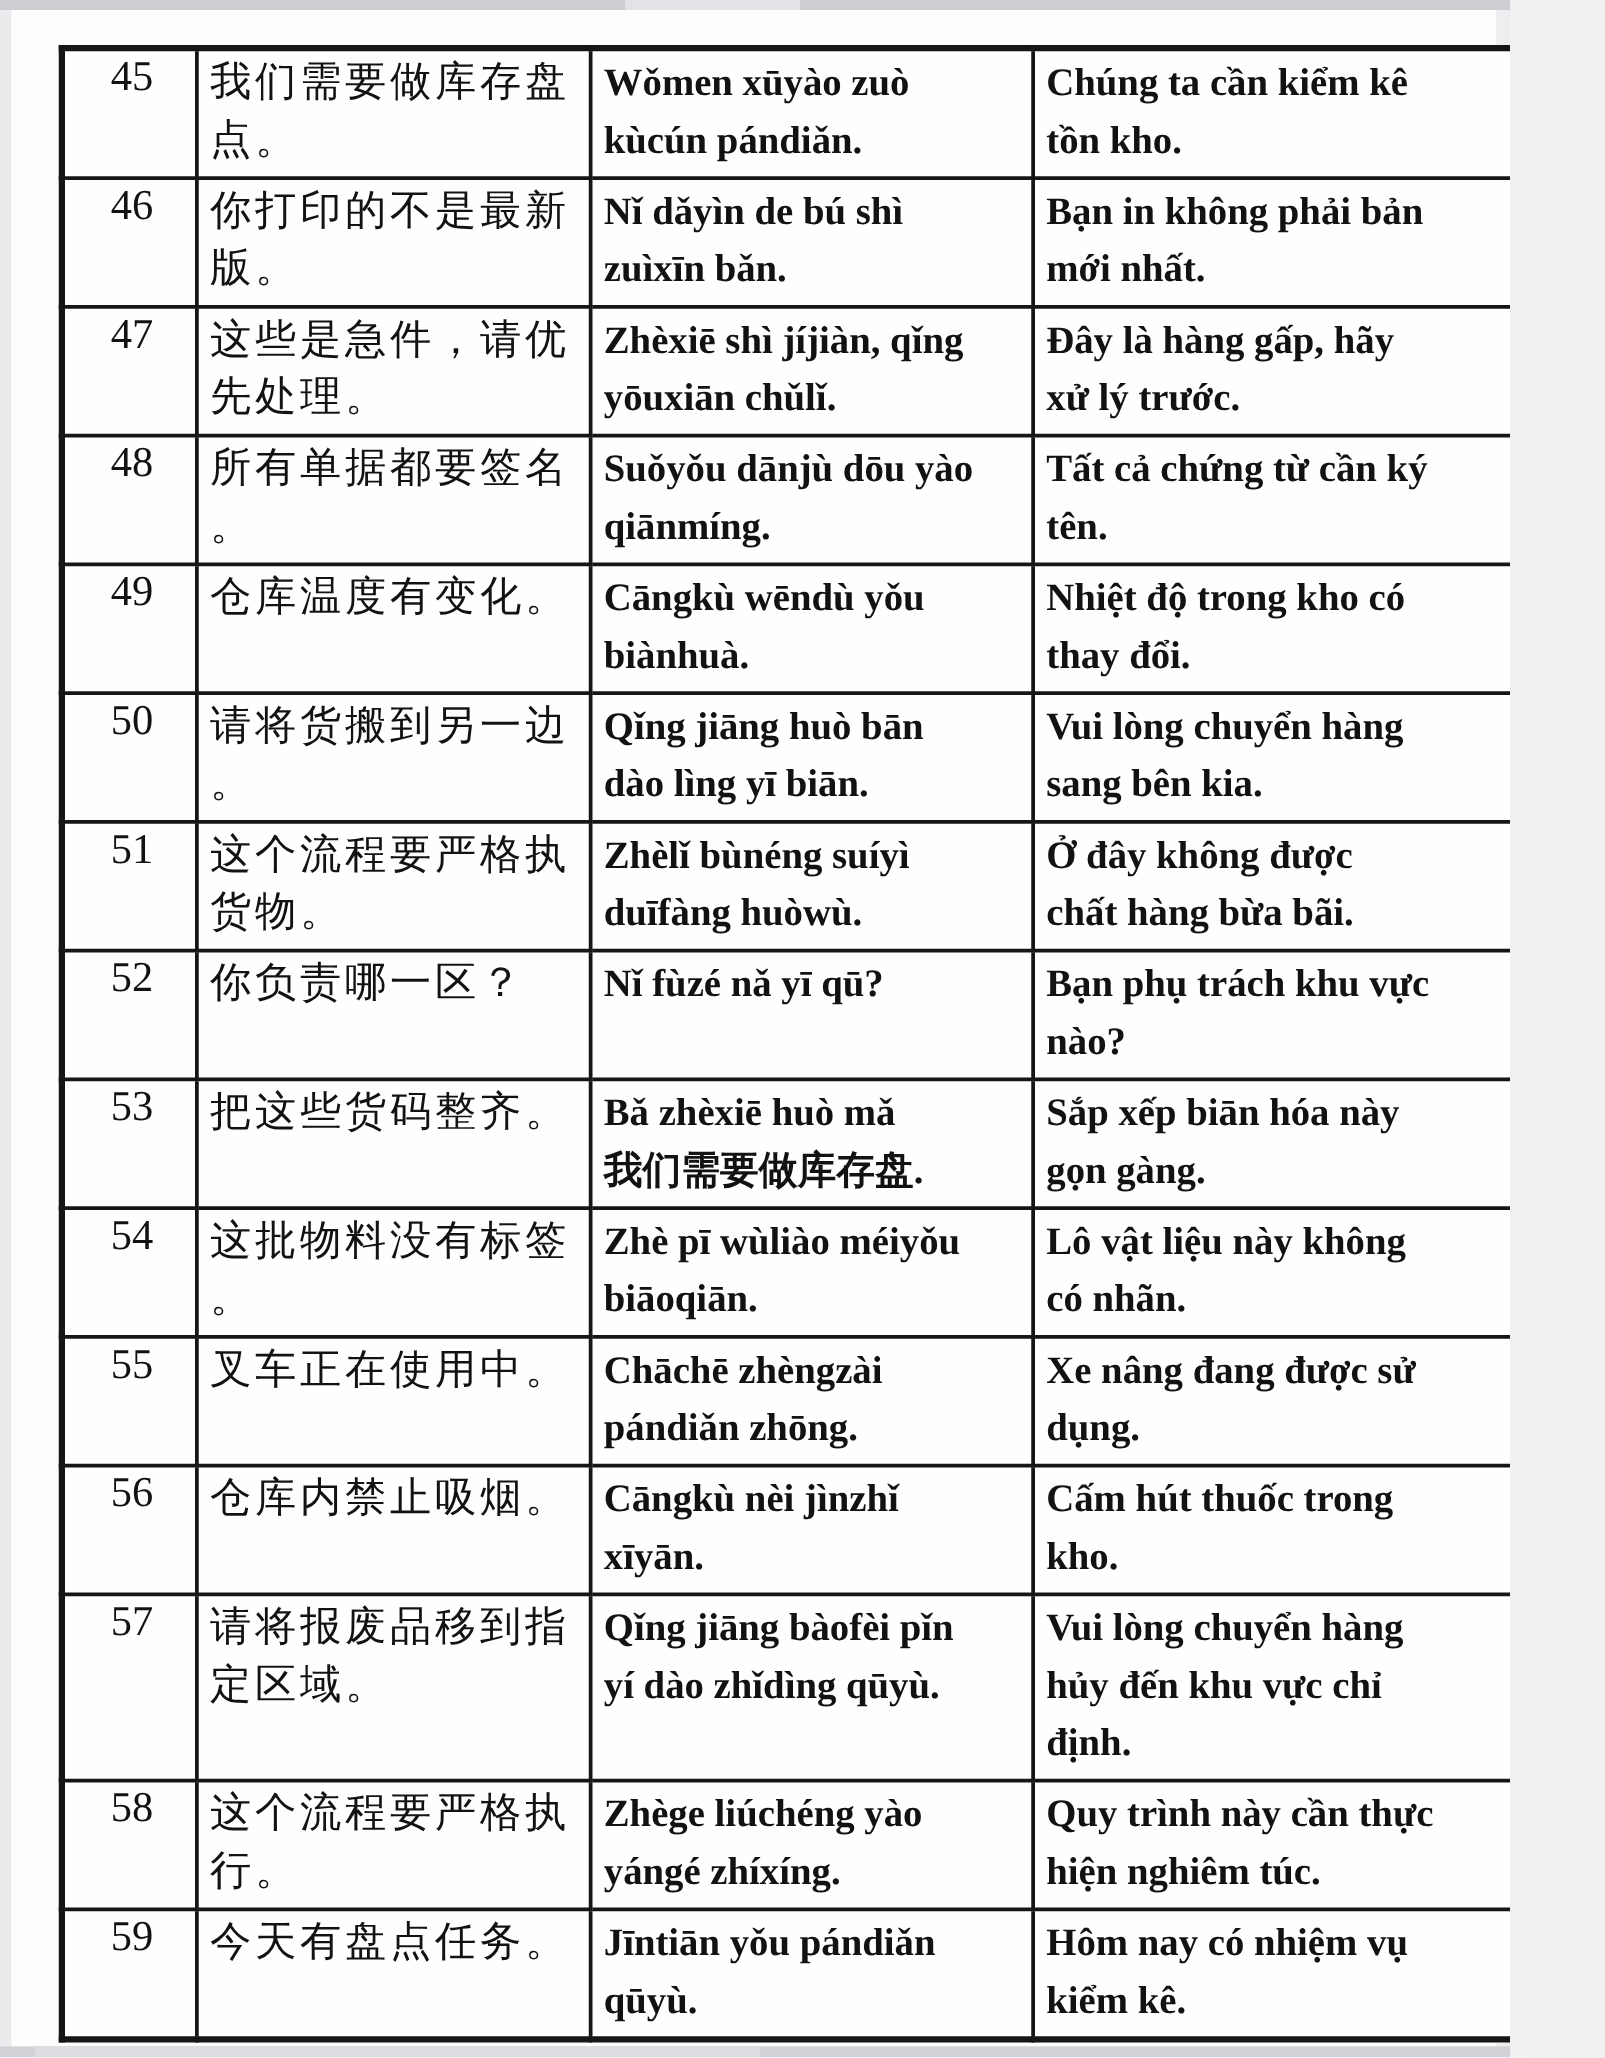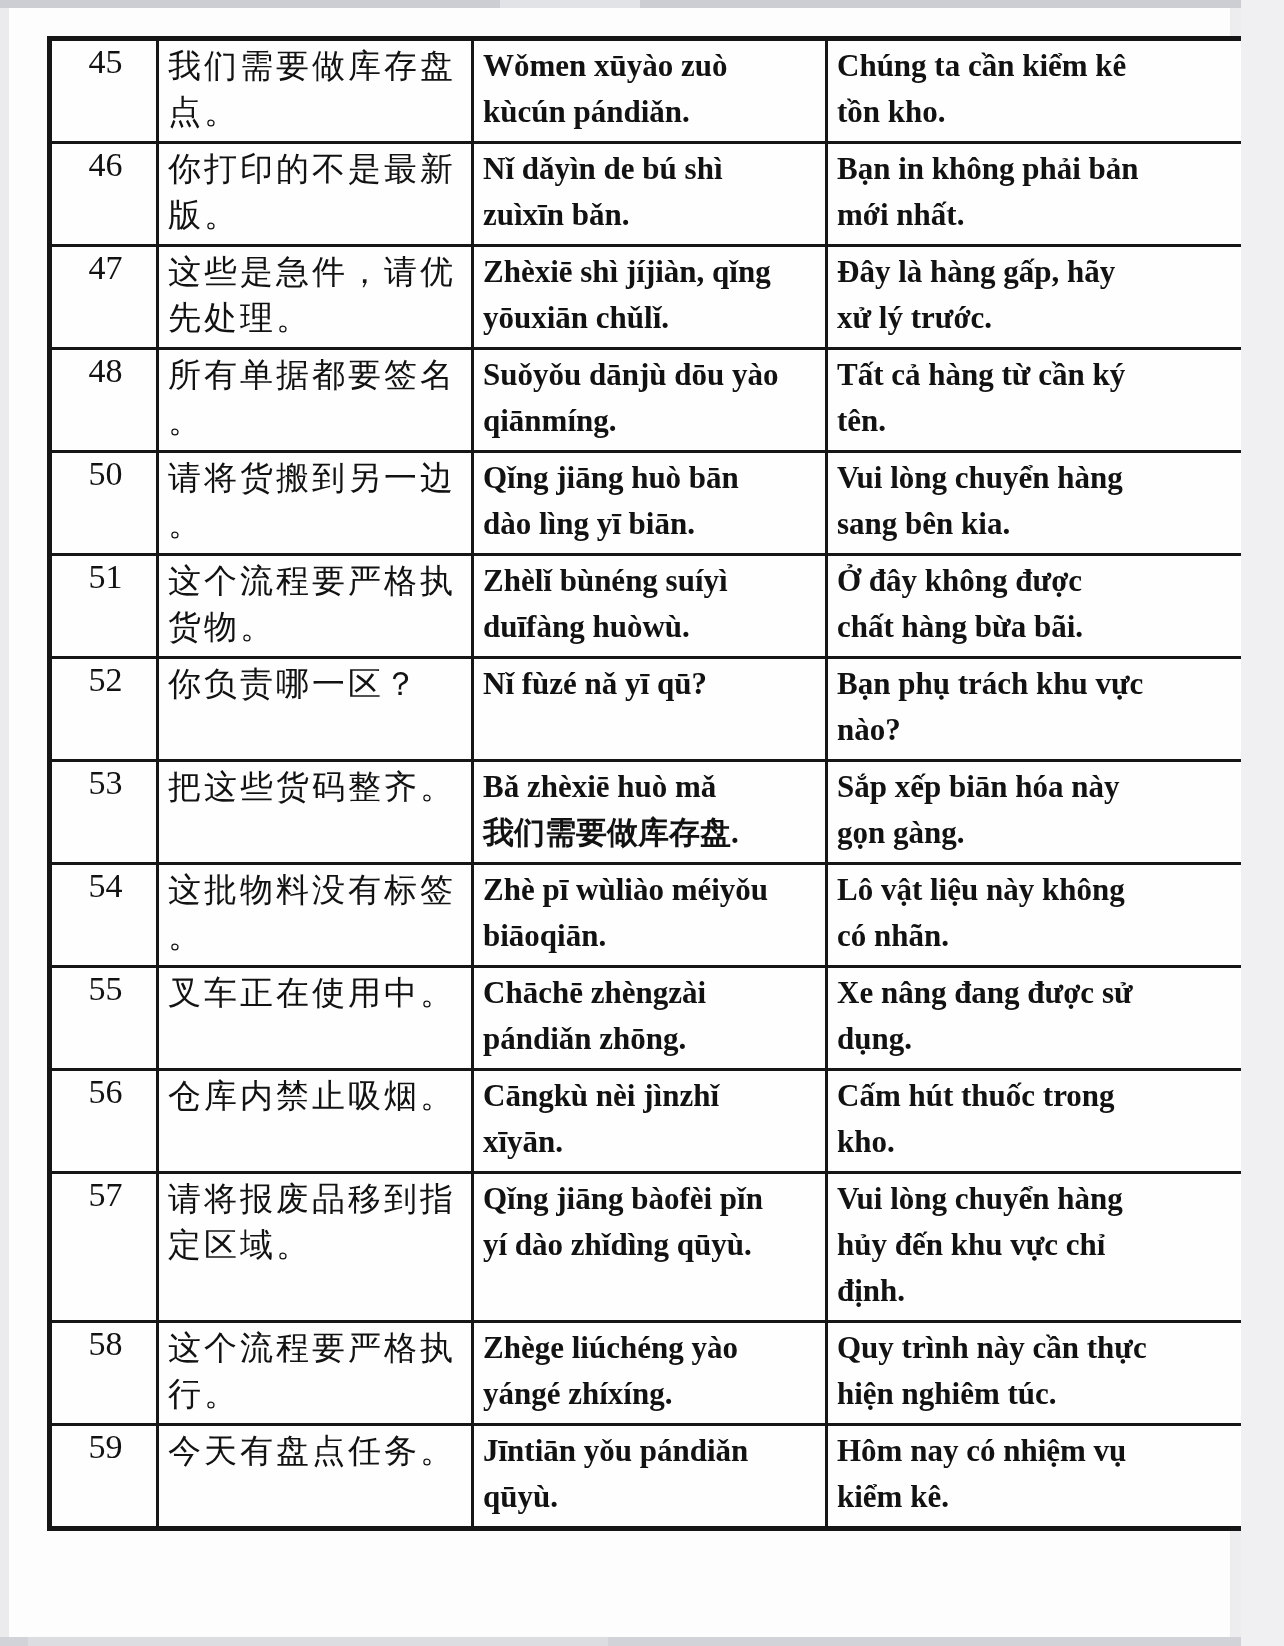--- a/index.html
+++ b/index.html
@@ -10,21 +10,20 @@
     background: #f0f0f3;
     font-family: "Liberation Serif", "DejaVu Serif", serif;
     color: #121212;
   }
   .photo-frame {
     position: relative;
     width: 1208px;
     height: 1646px;
     overflow: hidden;
     background: #fdfdfe;
-    padding-left: 33px;
   }
   .edge-strip-top {
     position: absolute; left: 0; top: 0; width: 1284px; height: 8px;
     background: #cdced3;
   }
   .edge-strip-top::after {
     content: ""; position: absolute; left: 500px; top: 0; width: 140px; height: 8px;
     background: #e2e3e7;
   }
   .edge-strip-bottom {
@@ -127,22 +126,30 @@
 yōuxiān chǔlǐ.</td>
         <td class="vi">Đây là hàng gấp, hãy
 xử lý trước.</td>
       </tr>
       <tr class="h-std">
         <td class="num">48</td>
         <td class="zh">所有单据都要签名
 。</td>
         <td class="py">Suǒyǒu dānjù dōu yào
 qiānmíng.</td>
-        <td class="vi">Tất cả hàng từ cần ký
+        <td class="vi">Tất cả chứng từ cần ký
 tên.</td>
+      </tr>
+      <tr class="h-std">
+        <td class="num">49</td>
+        <td class="zh">仓库温度有变化。</td>
+        <td class="py">Cāngkù wēndù yǒu
+biànhuà.</td>
+        <td class="vi">Nhiệt độ trong kho có
+thay đổi.</td>
       </tr>
       <tr class="h-std">
         <td class="num">50</td>
         <td class="zh">请将货搬到另一边
 。</td>
         <td class="py">Qǐng jiāng huò bān
 dào lìng yī biān.</td>
         <td class="vi">Vui lòng chuyển hàng
 sang bên kia.</td>
       </tr>

